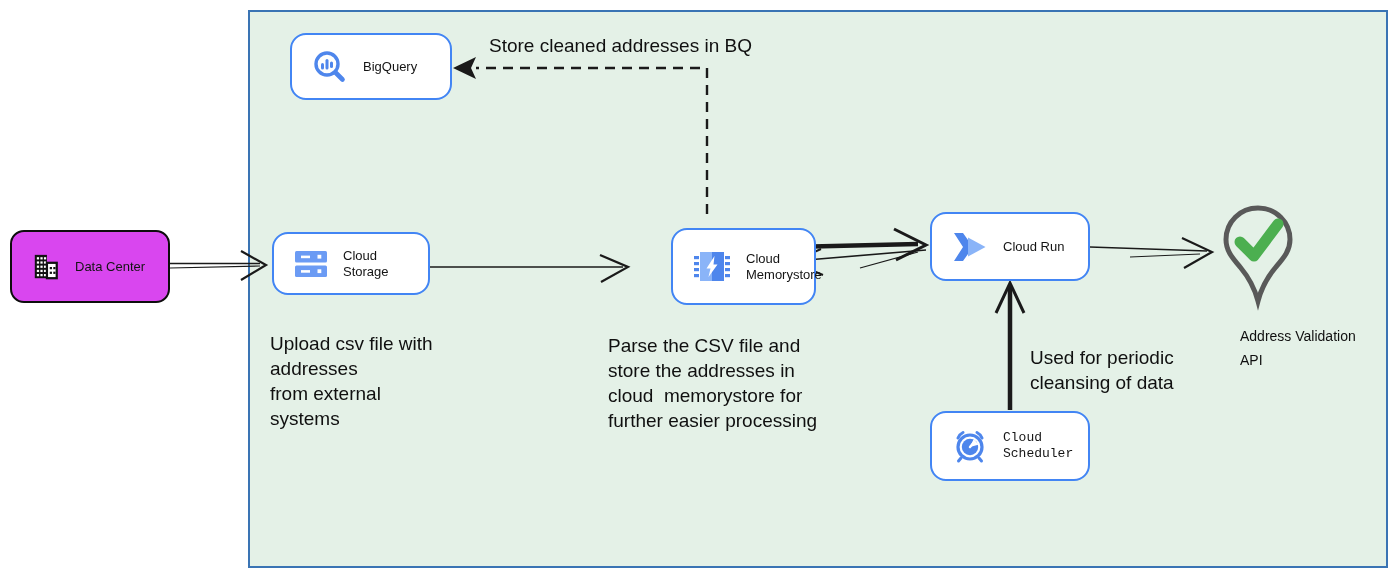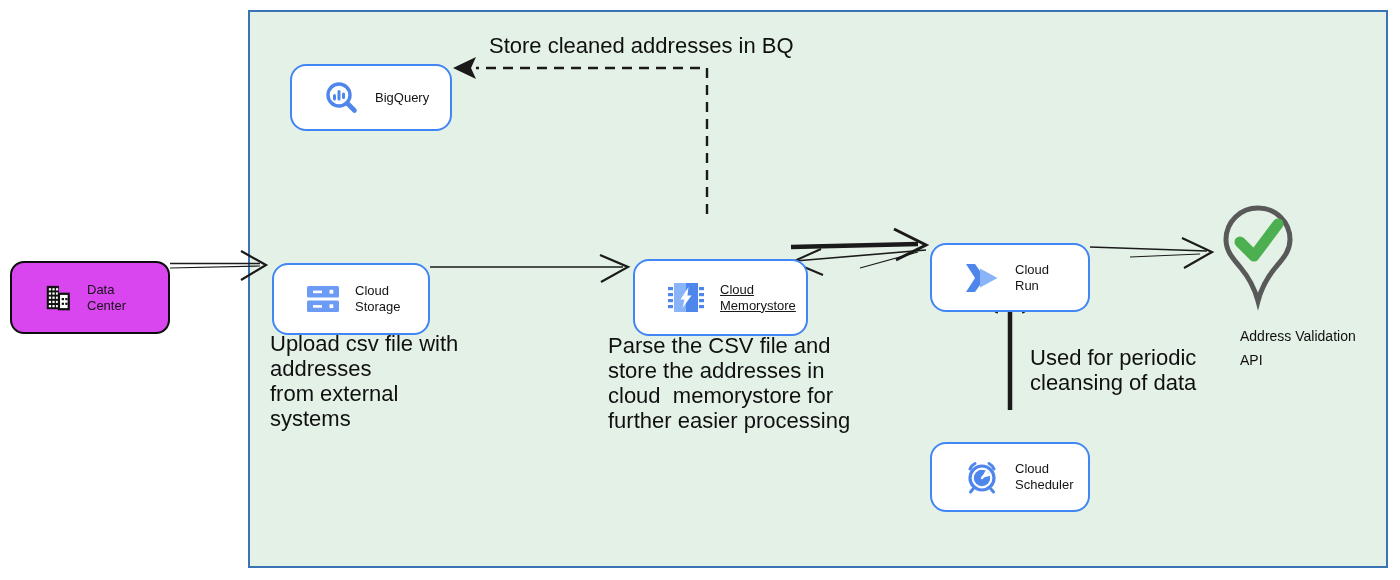--- a/index.html
+++ b/index.html
@@ -6,26 +6,26 @@
   .canvas{
     position:relative;width:1400px;height:580px;background:#ffffff;
     font-family:"Liberation Sans",sans-serif;color:#1a1a1a;overflow:hidden;
   }
   .container-box{
     position:absolute;left:248px;top:10px;width:1140px;height:558px;
     background:#e4f1e7;border:2.5px solid #3a74b4;box-sizing:border-box;
   }
   .node{
     position:absolute;background:#ffffff;border:2.5px solid #4285f4;border-radius:16px;
-    box-sizing:border-box;display:flex;align-items:center;gap:15px;padding:0 12px 0 32px;margin-top:31px;
+    box-sizing:border-box;display:flex;align-items:center;gap:15px;padding:0 12px 0 20px;
   }
   .node .label{font-size:13px;line-height:16px;color:#141414;white-space:pre-wrap;}
   .node.dark{background:#d946ef;border:2.5px solid #0d0d0d;border-radius:14px;}
   .annotation{
-    position:absolute;font-size:22px;line-height:25px;color:#101010;white-space:pre-wrap;
+    position:absolute;font-size:19px;line-height:25px;color:#101010;white-space:pre-wrap;
   }
   .arrows{position:absolute;left:0;top:0;width:1400px;height:580px;pointer-events:none;}
   .icon{display:inline-flex;flex:0 0 auto;}
   .pin-wrap{position:absolute;left:1221px;top:204px;width:74px;height:128px;}
   .pin-label{position:absolute;left:1240px;top:324px;width:150px;font-size:14px;line-height:24px;color:#101010;white-space:pre-wrap;}
 </style>
 </head>
 <body>
 
 <div class="canvas">
@@ -112,35 +112,35 @@
           <line x1="10.5" y1="15.5" x2="10.5" y2="19"></line>
           <line x1="15" y1="11.5" x2="15" y2="19"></line>
           <line x1="19.5" y1="14" x2="19.5" y2="17.5"></line>
         </g>
         <line x1="23.5" y1="23.5" x2="30.5" y2="30.5" stroke="#4e86ec" stroke-width="4.6" stroke-linecap="round"></line>
       </svg>
     </span>
     <span class="label">BigQuery</span>
   </div>
 
-  <div class="node" style="left:272px;top:232px;width:158px;height:72px;">
+  <div class="node" style="left:272px;top:232px;width:158px;height:63px;">
     <span class="icon">
       <svg width="34" height="28" viewBox="0 0 34 28">
         <rect x="1" y="1" width="32" height="11.5" rx="1.5" fill="#6b9bf4"></rect>
         <rect x="1" y="15.5" width="32" height="11.5" rx="1.5" fill="#6b9bf4"></rect>
         <rect x="7" y="5.6" width="9" height="2.6" fill="#fff"></rect>
         <rect x="23.5" y="4.8" width="3.8" height="3.8" fill="#fff"></rect>
         <rect x="7" y="20.1" width="9" height="2.6" fill="#fff"></rect>
         <rect x="23.5" y="19.3" width="3.8" height="3.8" fill="#fff"></rect>
       </svg>
     </span>
     <span class="label">Cloud Storage</span>
   </div>
 
-  <div class="node" style="left:633px;top:228px;width:175px;height:77px;text-decoration:underline;">
+  <div class="node" style="left:671px;top:228px;width:145px;height:77px;">
     <span class="icon">
       <svg width="38" height="34" viewBox="0 0 38 34">
         <g fill="#4e86ec">
           <rect x="1" y="6" width="5" height="3.2"></rect>
             <rect x="1" y="12" width="5" height="3.2"></rect>
           <rect x="1" y="18" width="5" height="3.2"></rect>
             <rect x="1" y="24" width="5" height="3.2"></rect>
           <rect x="32" y="6" width="5" height="3.2"></rect>
             <rect x="32" y="12" width="5" height="3.2"></rect>
           <rect x="32" y="18" width="5" height="3.2"></rect>
@@ -158,21 +158,21 @@
   <div class="node" style="left:930px;top:212px;width:160px;height:69px;align-items:center;">
     <span class="icon">
       <svg width="36" height="30" viewBox="0 0 36 30">
         <polygon points="2,1 11,1 21,15 11,29 2,29 11,15" fill="#4e86ec"></polygon>
         <polygon points="16,5.5 33.5,15 16,24.5" fill="#8ab4f8"></polygon>
       </svg>
     </span>
     <span class="label">Cloud Run</span>
   </div>
 
-  <div class="node" style="left:930px;top:411px;width:160px;height:70px;">
+  <div class="node" style="left:930px;top:411px;width:160px;height:70px;font-family:Liberation Mono, monospace;">
     <span class="icon">
       <svg width="36" height="36" viewBox="0 0 36 36">
         <path d="M6,10 A10,10 0 0 1 11,4.5" fill="none" stroke="#4e86ec" stroke-width="3" stroke-linecap="round"></path>
         <path d="M30,10 A10,10 0 0 0 25,4.5" fill="none" stroke="#4e86ec" stroke-width="3" stroke-linecap="round"></path>
         <line x1="9" y1="30" x2="6.5" y2="33" stroke="#4e86ec" stroke-width="3" stroke-linecap="round"></line>
         <line x1="27" y1="30" x2="29.5" y2="33" stroke="#4e86ec" stroke-width="3" stroke-linecap="round"></line>
         <circle cx="18" cy="19" r="12" fill="#fff" stroke="#4e86ec" stroke-width="3.2"></circle>
         <circle cx="18" cy="19" r="8.2" fill="#4e86ec"></circle>
         <polygon points="18,19 21.5,11.5 27,16.5" fill="#fff"></polygon>
         <line x1="18" y1="19" x2="22.5" y2="13.5" stroke="#fff" stroke-width="2.4" stroke-linecap="round"></line>

